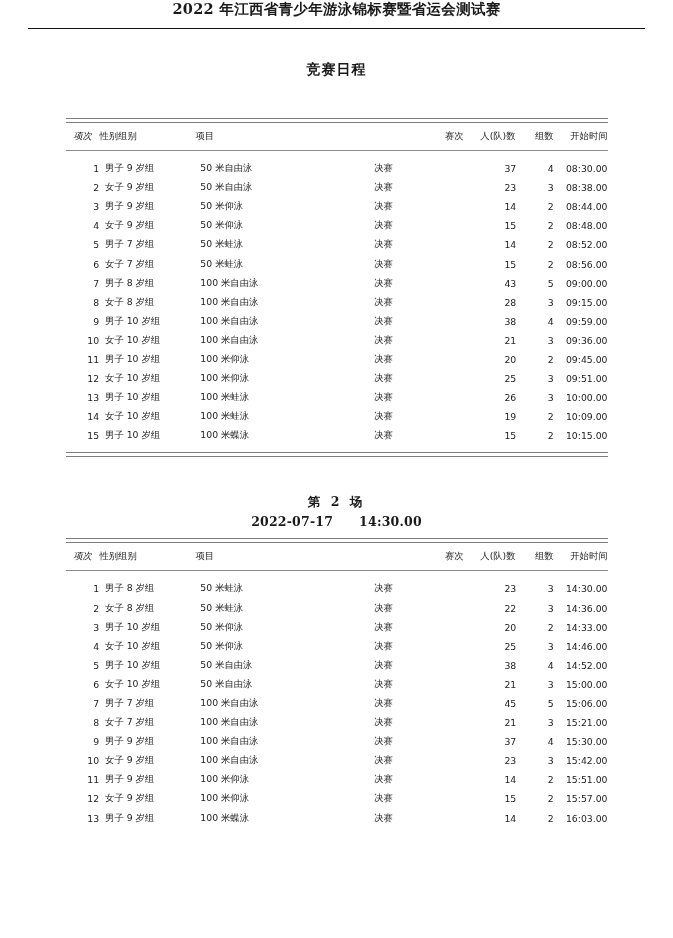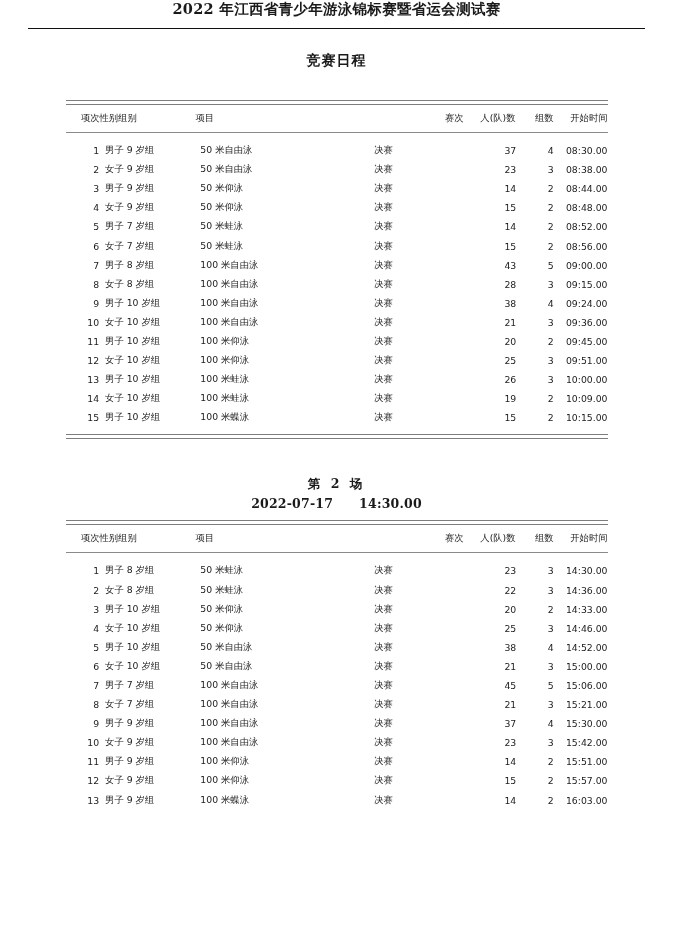--- a/index.html
+++ b/index.html
@@ -34,21 +34,21 @@
   .title-rule {
     height: 0;
     border-top: 1.4px solid #111;
     margin: 9px 28px 0 28px;
   }
 
   .doc-subtitle {
     text-align: center;
     font-size: 14px;
     font-weight: bold;
-    margin: 0;
+    margin: 9px;
     padding-top: 23px;
     font-family: "DejaVu Serif", "Liberation Serif", serif;
     letter-spacing: 1px;
   }
 
   
   .session {
     margin-top: 0;
   }
   .session-heading {
@@ -102,21 +102,21 @@
 
   
   .c-no    { width: 34px;  text-align: right; padding-right: 6px !important; }
   .c-grp   { width: 96px;  text-align: left; }
   .c-event { width: 176px; text-align: left; }
   .c-round { width: 92px;  text-align: left; }
   .c-count { width: 52px;  text-align: right; }
   .c-heats { width: 38px;  text-align: right; }
   .c-time  { width: 54px;  text-align: right; }
 
-  thead .c-no    { text-align: right; padding-right: 0 !important; padding-left: 2px; }
+  thead .c-no    { text-align: center; padding-right: 0 !important; padding-left: 2px; font-style: italic; }
   thead .c-grp   { text-align: left; }
   thead .c-round { text-align: right; padding-left: 4px; margin-top: 32px; }
   thead .c-count { text-align: right; }
   thead .c-heats { text-align: right; }
   thead .c-time  { text-align: right; }
 
   tbody .c-round { padding-left: 10px; }
   tbody .c-event { padding-left: 2px; }
   tbody .c-grp   { padding-left: 2px; }
 
@@ -231,21 +231,21 @@
                 <td class="c-heats">3</td>
                 <td class="c-time">09:15.00</td>
               </tr>
               <tr>
                 <td class="c-no">9</td>
                 <td class="c-grp">男子 10 岁组</td>
                 <td class="c-event">100 米自由泳</td>
                 <td class="c-round">决赛</td>
                 <td class="c-count">38</td>
                 <td class="c-heats">4</td>
-                <td class="c-time">09:24.00</td>
+                <td class="c-time">09:59.00</td>
               </tr>
               <tr>
                 <td class="c-no">10</td>
                 <td class="c-grp">女子 10 岁组</td>
                 <td class="c-event">100 米自由泳</td>
                 <td class="c-round">决赛</td>
                 <td class="c-count">21</td>
                 <td class="c-heats">3</td>
                 <td class="c-time">09:36.00</td>
               </tr>

